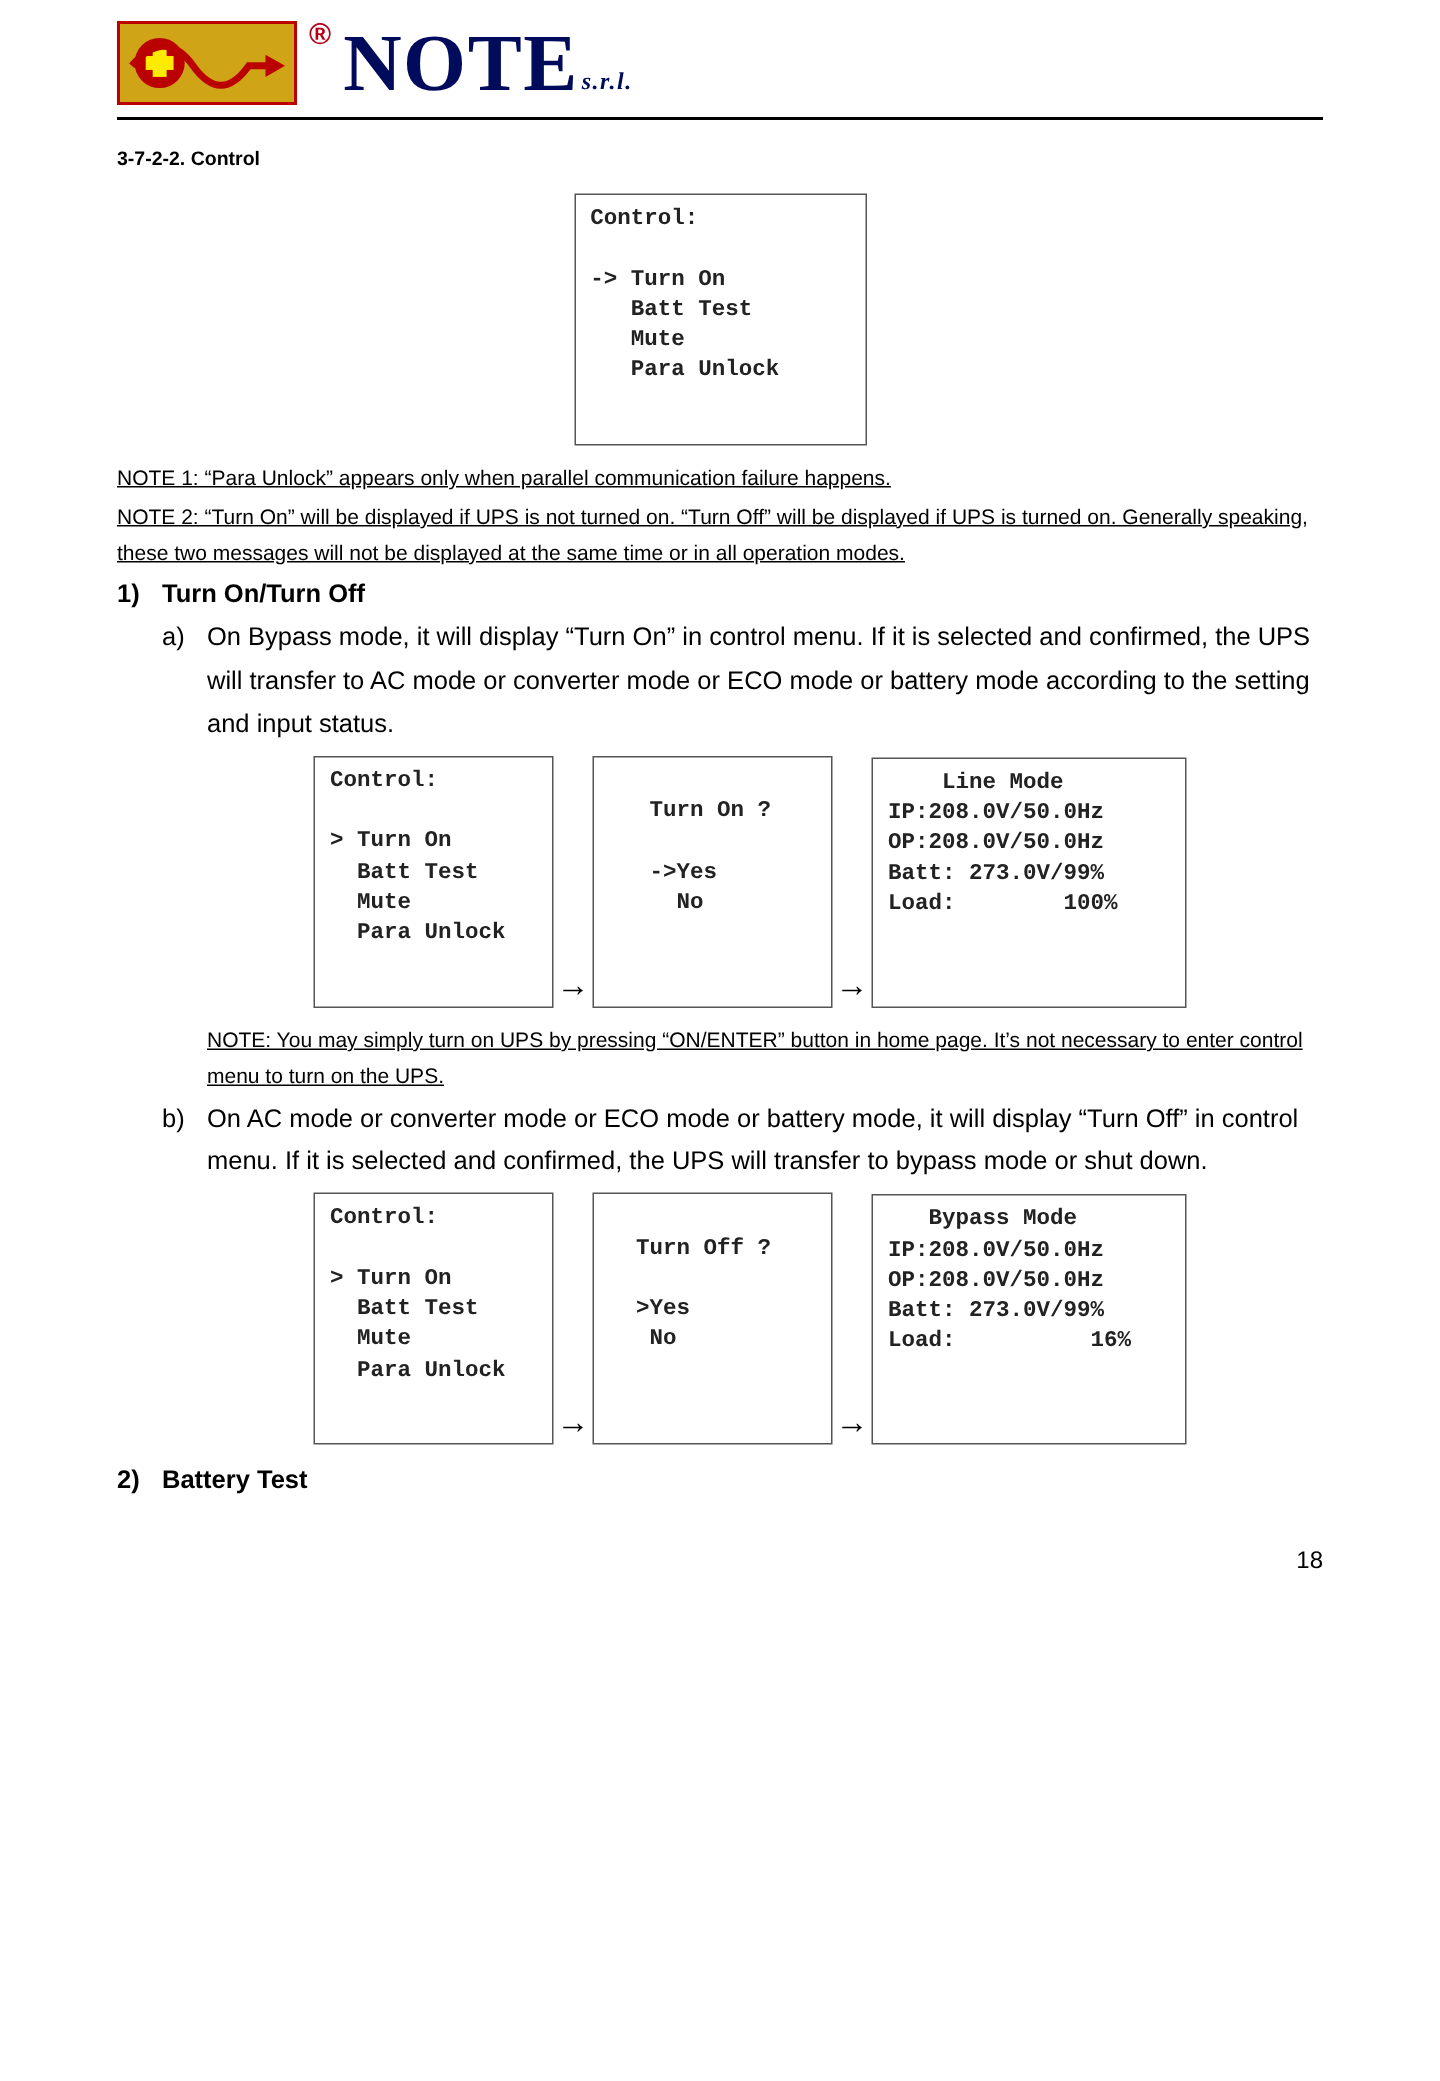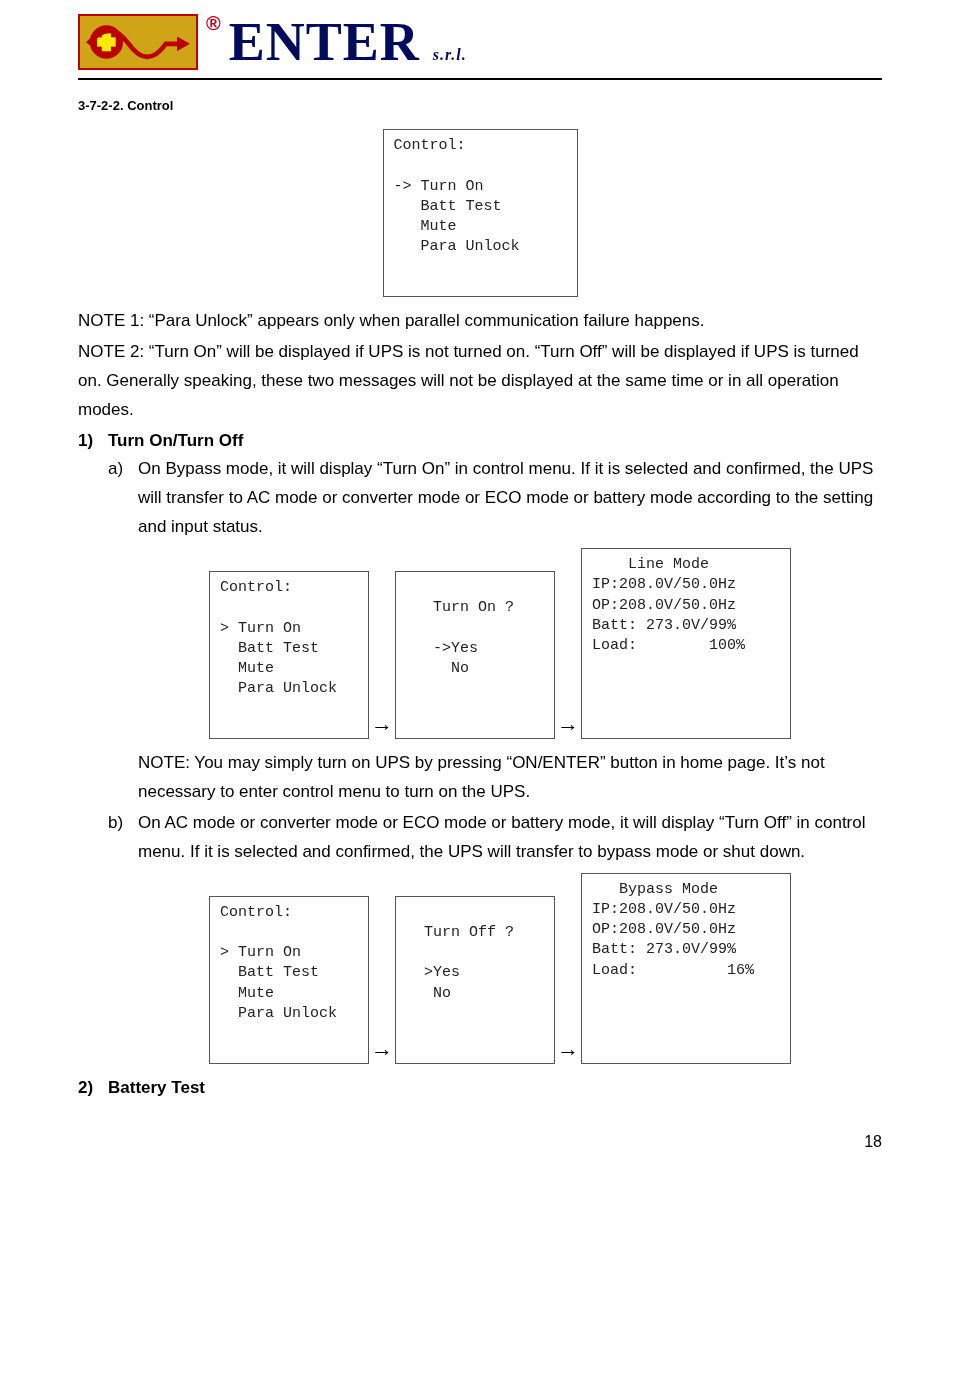--- a/index.html
+++ b/index.html
@@ -45,21 +45,21 @@
     display: flex;
     align-items: flex-end;
   }
   .logo-suffix {
     font-family: "Times New Roman", serif;
     font-size: 16px;
     color: #000b5b;
     font-style: italic;
     font-weight: bold;
     padding-bottom: 6px;
-    margin-left: 13px;
+    margin-left: 2px;
   }
   .section-title {
     font-weight: bold;
     font-size: 13px;
     margin-bottom: 16px;
   }
   .screen-row {
     display: flex;
     align-items: flex-end;
     justify-content: center;
@@ -71,32 +71,34 @@
     border: 1px solid #555;
     width: 195px;
     height: 168px;
     padding: 6px 10px;
     font-family: "Courier New", monospace;
     font-size: 15px;
     line-height: 1.35;
     color: #222;
     white-space: pre;
     overflow: hidden;
+    font-weight: bold;
   }
   .lcd-screen.narrow { width: 160px; }
-  .lcd-screen.info { width: 210px; height: 191px; margin-bottom: 0; }
+  .lcd-screen.info { width: 210px; height: 167px; margin-bottom: 0; }
   .arrow {
     font-size: 22px;
     padding: 0 2px 2px;
     align-self: flex-end;
   }
   .body-text {
-    font-size: 17px;
+    font-size: 14px;
     line-height: 1.7;
     margin-bottom: 2px;
+    text-decoration: underline;
   }
   .bold { font-weight: bold; }
   .list-item {
     display: flex;
     font-size: 17px;
     line-height: 1.7;
     margin-top: 2px;
   }
   .list-marker { width: 30px; flex-shrink: 0; }
   .list-content { flex: 1; }
@@ -123,21 +125,21 @@
         <svg viewBox="0 0 120 56">
           <circle cx="26" cy="28" r="18" fill="#bb0000"></circle>
           <rect x="21" y="18" width="10" height="20" fill="#ffeb00"></rect>
           <rect x="16" y="23" width="20" height="10" fill="#ffeb00"></rect>
           <path d="M 6 30 Q 30 2 50 30 T 90 30 L 110 30" stroke="#bb0000" stroke-width="5" fill="none"></path>
           <path d="M 102 22 L 116 30 L 102 38 Z" fill="#bb0000"></path>
         </svg>
       </div>
       <span class="logo-regmark">®</span>
       <span class="logo-text">
-        <span>ENTER</span>
+        <span>NOTE</span>
         <span class="logo-suffix">s.r.l.</span>
       </span>
     </div>
   </div>
 
   <div class="section-title">3-7-2-2. Control</div>
 
   <div class="screen-row single">
     <div class="lcd-screen"><span>Control:</span>
 

